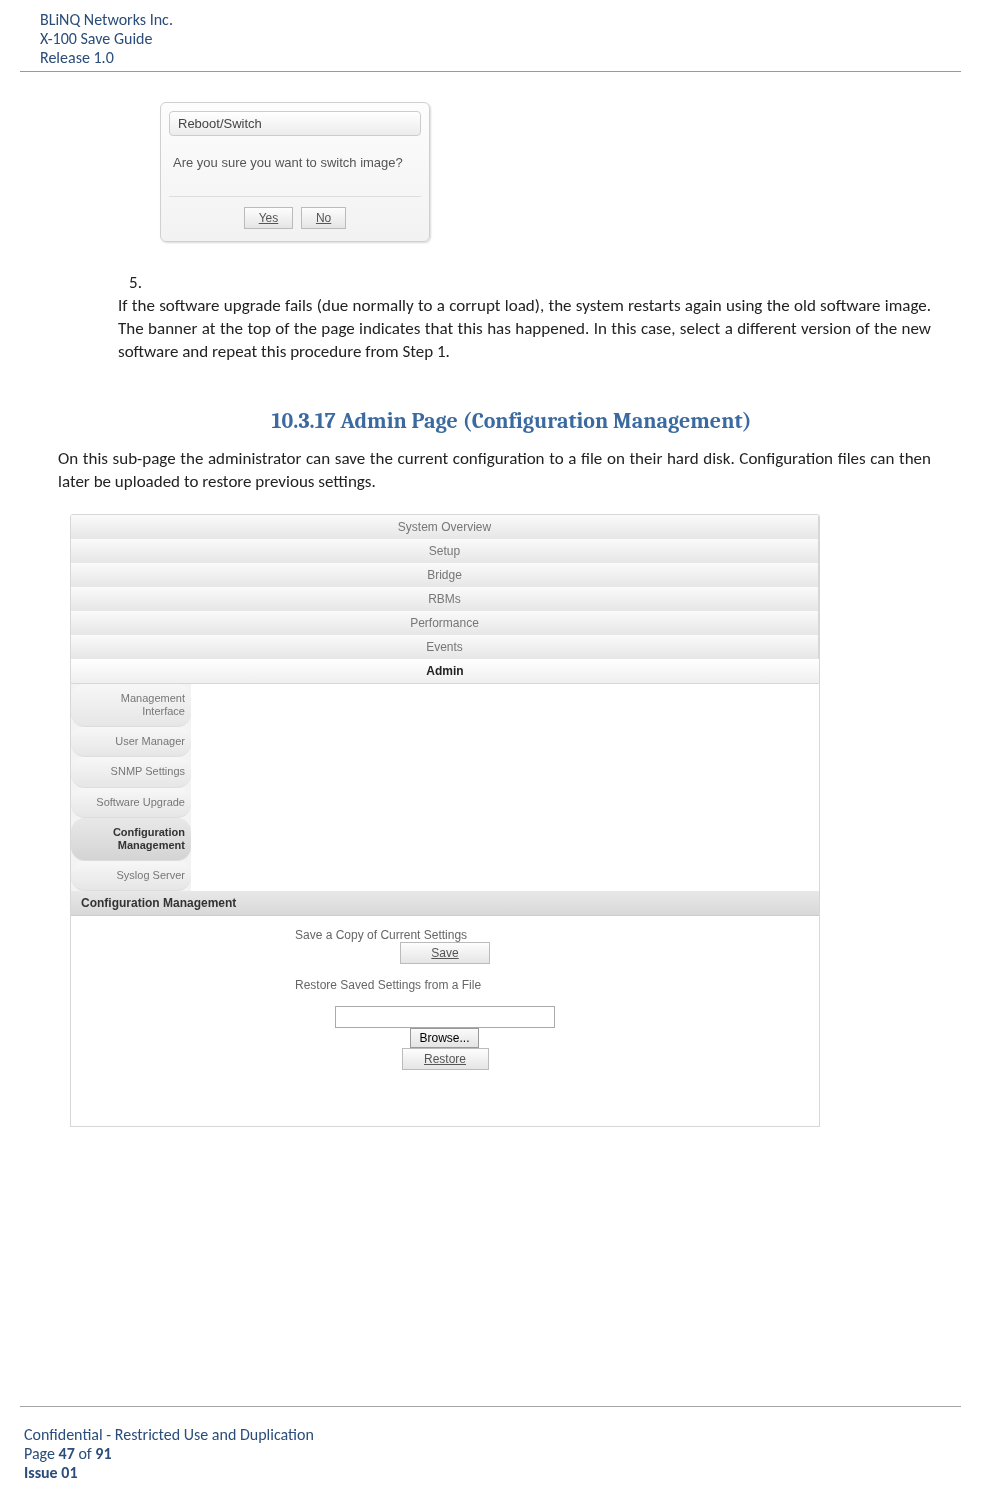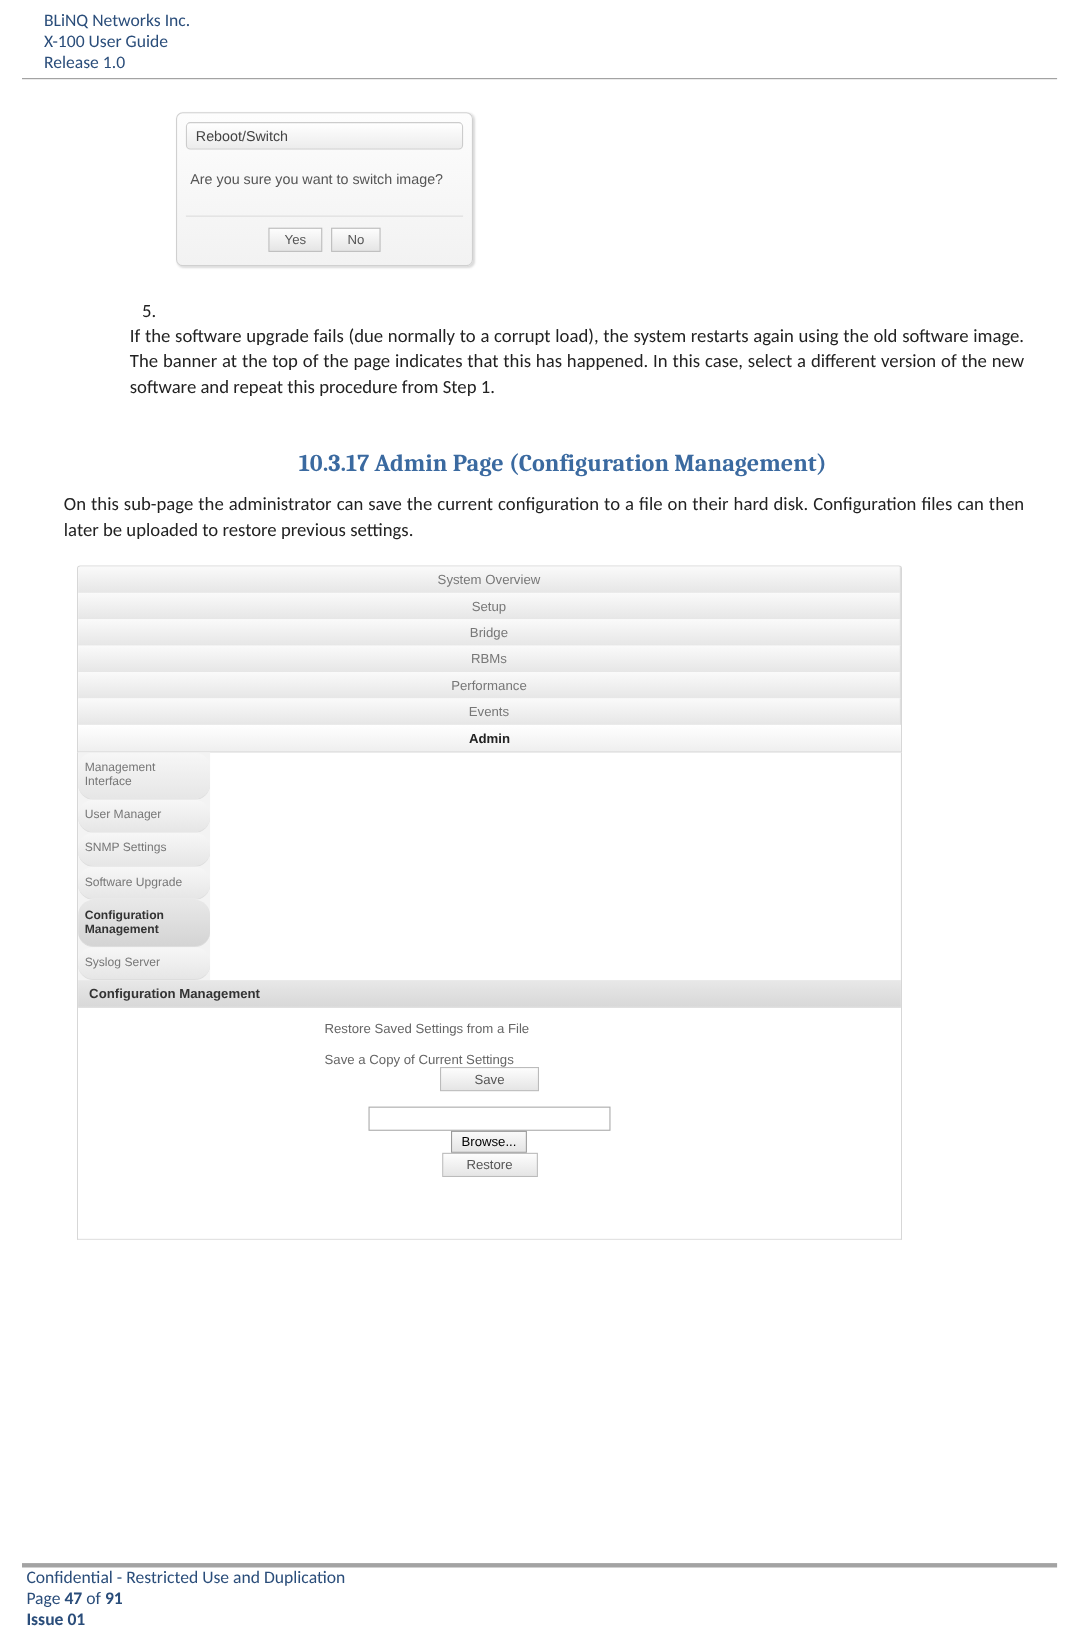--- a/index.html
+++ b/index.html
@@ -48,20 +48,21 @@
     .dialog-buttons { text-align: center; padding-bottom: 4px; }
     .dialog-buttons button, .btn {
       background: linear-gradient(#fdfdfd,#e5e5e5);
       border: 1px solid #bbb;
       border-radius: 0;
       padding: 3px 14px;
       font-size: 12px;
       color: #555;
       margin: 0 2px;
       cursor: pointer;
+      text-decoration: underline;
     }
     .ol-item {
       display: flex;
       margin-left: 78px;
       margin-right: 10px;
       font-size: 17px;
       color: #222;
       line-height: 1.35;
     }
     .ol-num { width: 40px; flex-shrink: 0; text-align: right; padding-right: 16px; }
@@ -100,21 +101,21 @@
     .toptab:last-child { border-right: none; }
     .toptab.active { background: linear-gradient(#fff,#efefef); color: #222; font-weight: bold; }
     .content-row { display: flex; border: 1px solid #d7d7d7; border-top: none; }
     .sidebar { width: 120px; background: #f3f3f3; }
     .side-item {
       padding: 8px 6px;
       border-bottom: 1px solid #ddd;
       background: linear-gradient(#f7f7f7,#e6e6e6);
       color: #777;
       font-size: 11px;
-      text-align: left;
+      text-align: right;
       line-height: 1.2;
       border-radius: 14px;
     }
     .side-item.active {
       background: linear-gradient(#e8e8e8,#d4d4d4);
       color: #333;
       font-weight: bold;
     }
     .main-panel { flex: 1; padding: 0 0 30px 0; background: #fff; }
     .panel-header {
@@ -141,35 +142,35 @@
       padding: 2px 8px;
       font-size: 12px;
       cursor: pointer;
       margin-left: -1px;
       vertical-align: middle;
     }
     .footer {
       position: absolute;
       bottom: 14px;
       left: 20px; right: 20px;
-      border-top: 4px solid #a3a3a3;
+      border-top: 1px solid #a3a3a3;
       display: flex;
       justify-content: space-between;
-      padding: 0 4px 0 4px;
+      padding: 18px 4px 0 4px;
       color: #2a4d7a;
       font-size: 16px;
     }
     .footer .pg b, .header b { color: #2a4d7a; }
   </style>
 </head>
 <body>
 
 <div class="header">
   <span>BLiNQ Networks Inc.</span>
-  <span>X-100 User Guide</span>
+  <span>X-100 Save Guide</span>
   <span>Release 1.0</span>
 </div>
 
 <div class="body-area">
 
   <div class="dialog-wrap">
     <div class="dialog">
       <div class="dialog-title">Reboot/Switch</div>
       <div class="dialog-msg">Are you sure you want to switch image?</div>
       <hr class="dialog-hr">
@@ -204,26 +205,26 @@
           <div class="side-item">User Manager</div>
           <div class="side-item">SNMP Settings</div>
           <div class="side-item">Software Upgrade</div>
           <div class="side-item active">Configuration Management</div>
           <div class="side-item">Syslog Server</div>
         </div>
       <div class="main-panel">
         <div class="panel-header">Configuration Management</div>
         <div class="panel-body">
           <div class="row">
-            <div class="label">Restore Saved Settings from a File</div>
-          </div>
-          <div class="row">
             <div class="label">Save a Copy of Current Settings</div>
             <div style="flex:1"></div>
             <button class="btn" style="width:90px">Save</button>
+          </div>
+          <div class="row">
+            <div class="label">Restore Saved Settings from a File</div>
           </div>
           <div class="row">
             <span class="file-input"></span>
             <button class="browse-btn">Browse...</button>
             <div style="flex:1"></div>
             <button class="btn" style="width:87px">Restore</button>
           </div>
         </div>
       </div>
     </div>

